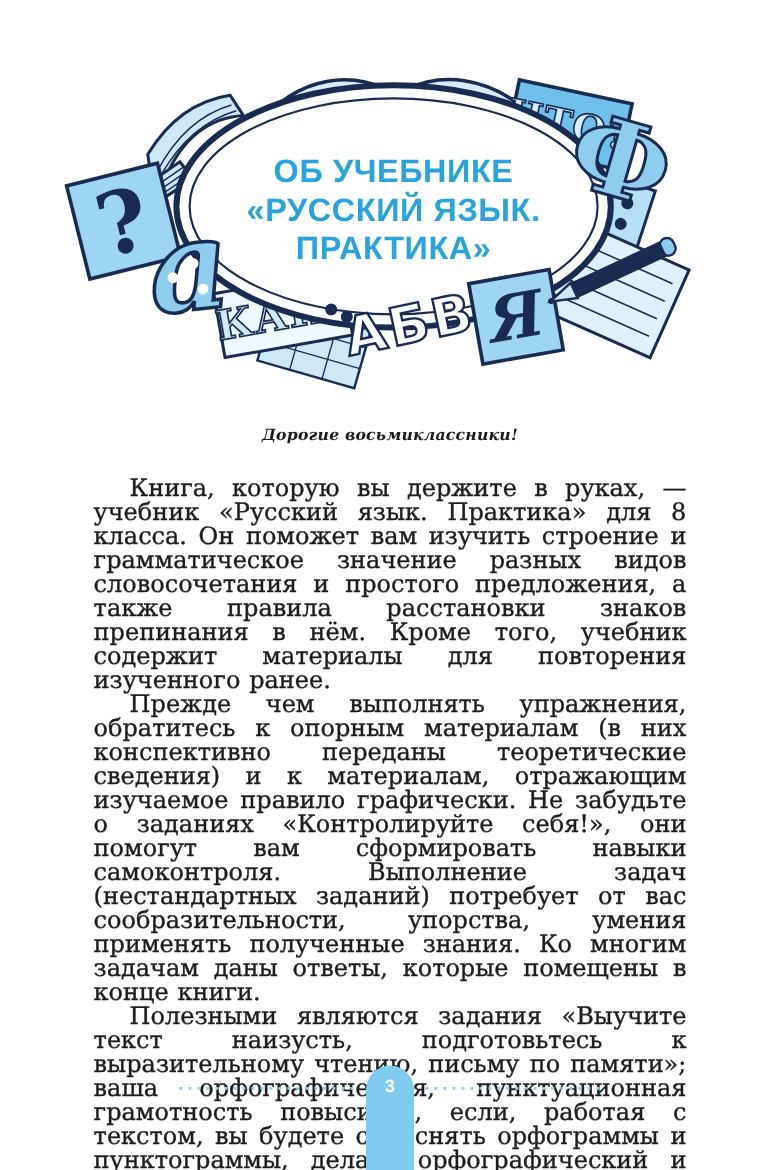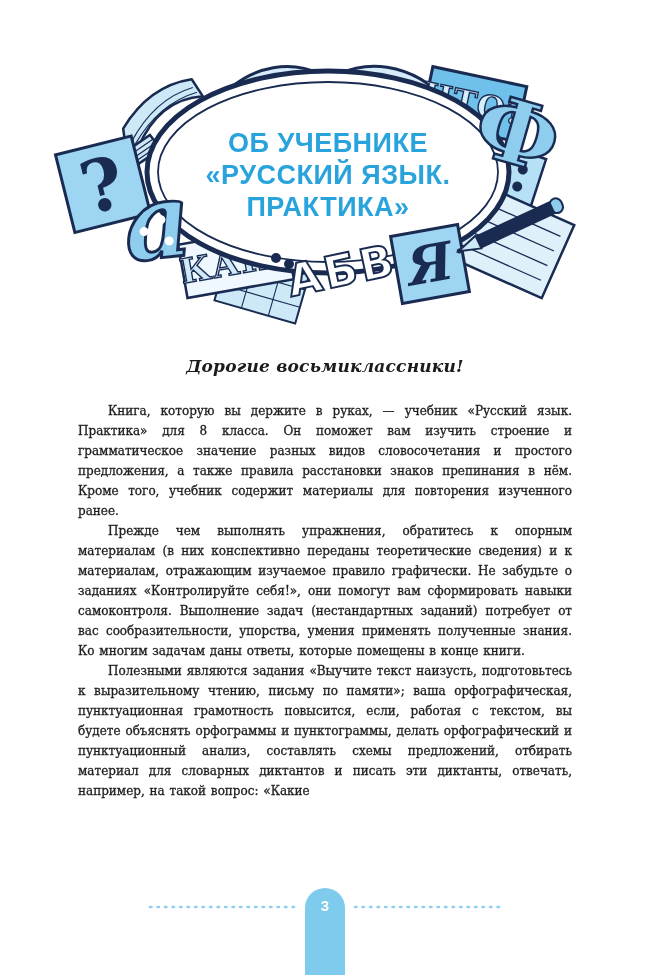--- a/index.html
+++ b/index.html
@@ -12,26 +12,26 @@
 
   
   .header-art{position:absolute;top:0;left:0;width:650px;height:330px;}
   .header-art svg{display:block;width:650px;height:330px;}
 
   
   .content{position:absolute;left:78px;width:494px;top:356px;}
   .salutation{
     margin:0 0 25px 0;text-align:center;
     font-family:"DejaVu Serif",serif;font-style:italic;font-weight:700;
-    font-size:17px;color:#1b1b1b;letter-spacing:.2px;
+    font-size:13px;color:#1b1b1b;letter-spacing:.2px;
   }
   .body-text p{
     margin:0;
     font-family:"DejaVu Serif",serif;
-    font-size:12px;line-height:20px;color:#1d1d1d;
+    font-size:20px;line-height:20px;color:#1d1d1d;
     text-align:justify;text-indent:30px;
     -webkit-text-stroke:.3px #1d1d1d;
     word-spacing:1px;
   }
 
   
   .footer-dots{
     position:absolute;top:905px;width:151px;height:4px;
     background-image:radial-gradient(circle,#8fd0f0 1.5px,rgba(0,0,0,0) 1.6px);
     background-size:7.5px 4px;background-repeat:repeat-x;

